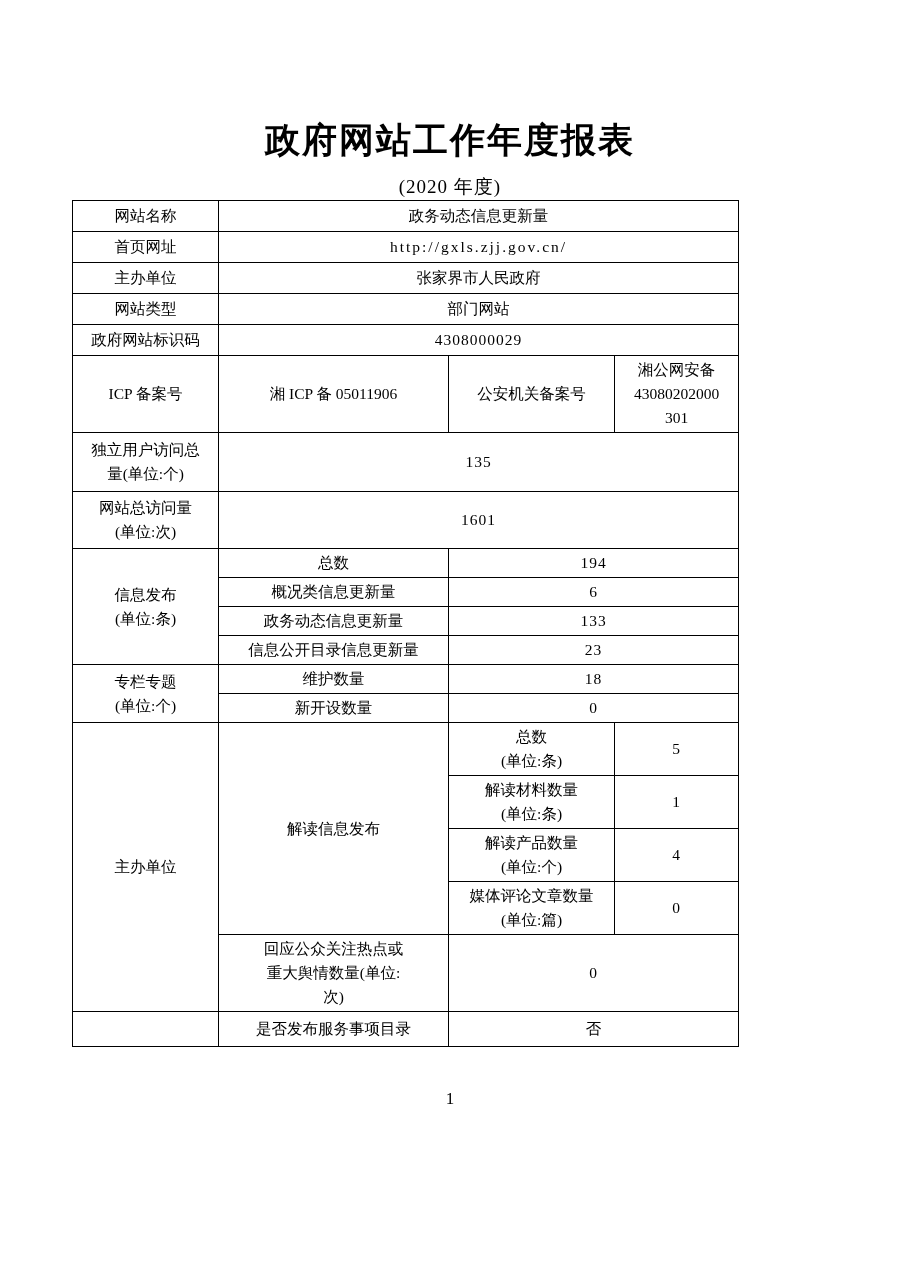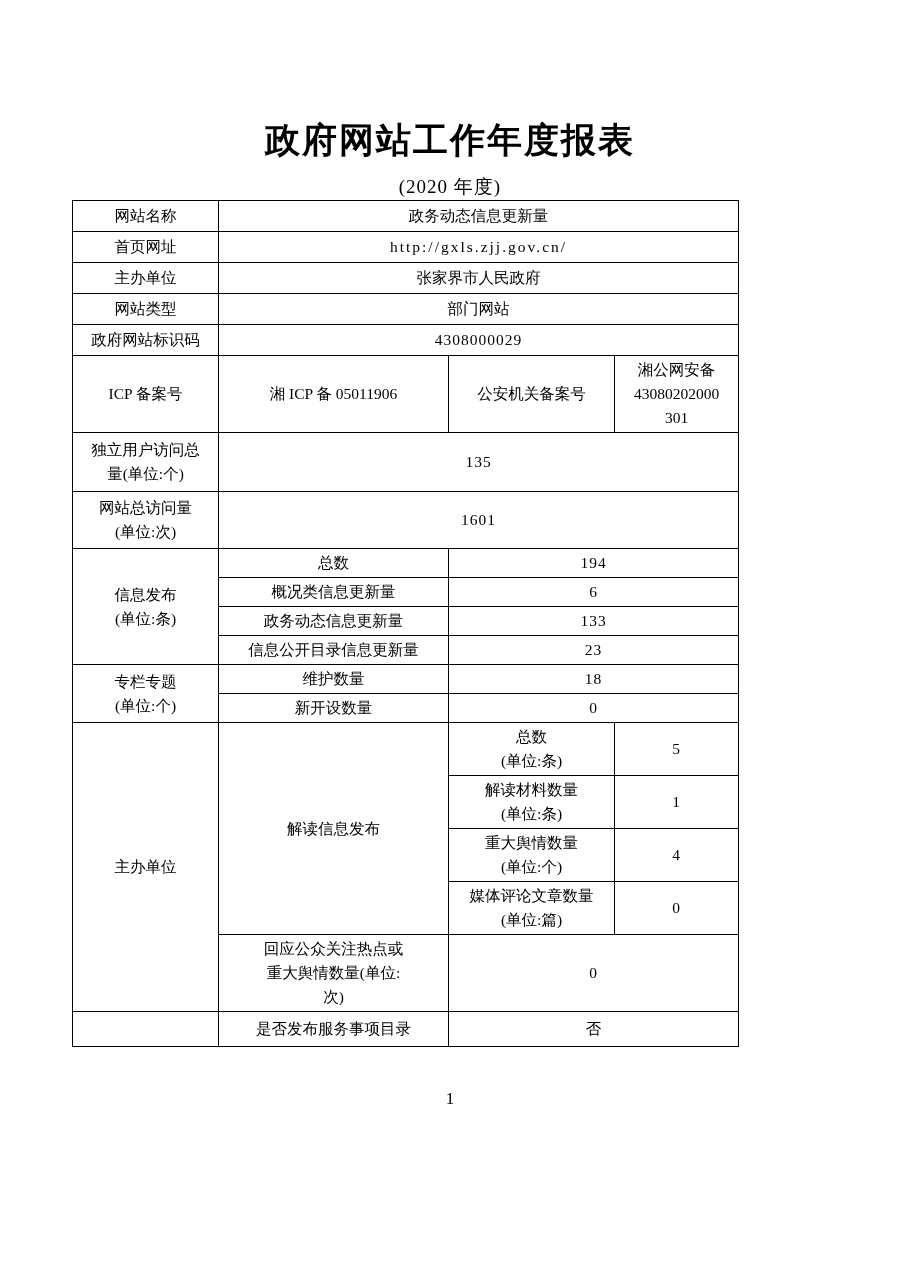--- a/index.html
+++ b/index.html
@@ -167,21 +167,21 @@
         <td>总数
 (单位:条)</td>
         <td class="num">5</td>
       </tr>
       <tr class="r-i">
         <td>解读材料数量
 (单位:条)</td>
         <td class="num">1</td>
       </tr>
       <tr class="r-i">
-        <td>重大舆情数量
+        <td>解读产品数量
 (单位:个)</td>
         <td class="num">4</td>
       </tr>
       <tr class="r-i">
         <td>媒体评论文章数量
 (单位:篇)</td>
         <td class="num">0</td>
       </tr>
       <tr class="r-h">
         <td>回应公众关注热点或

